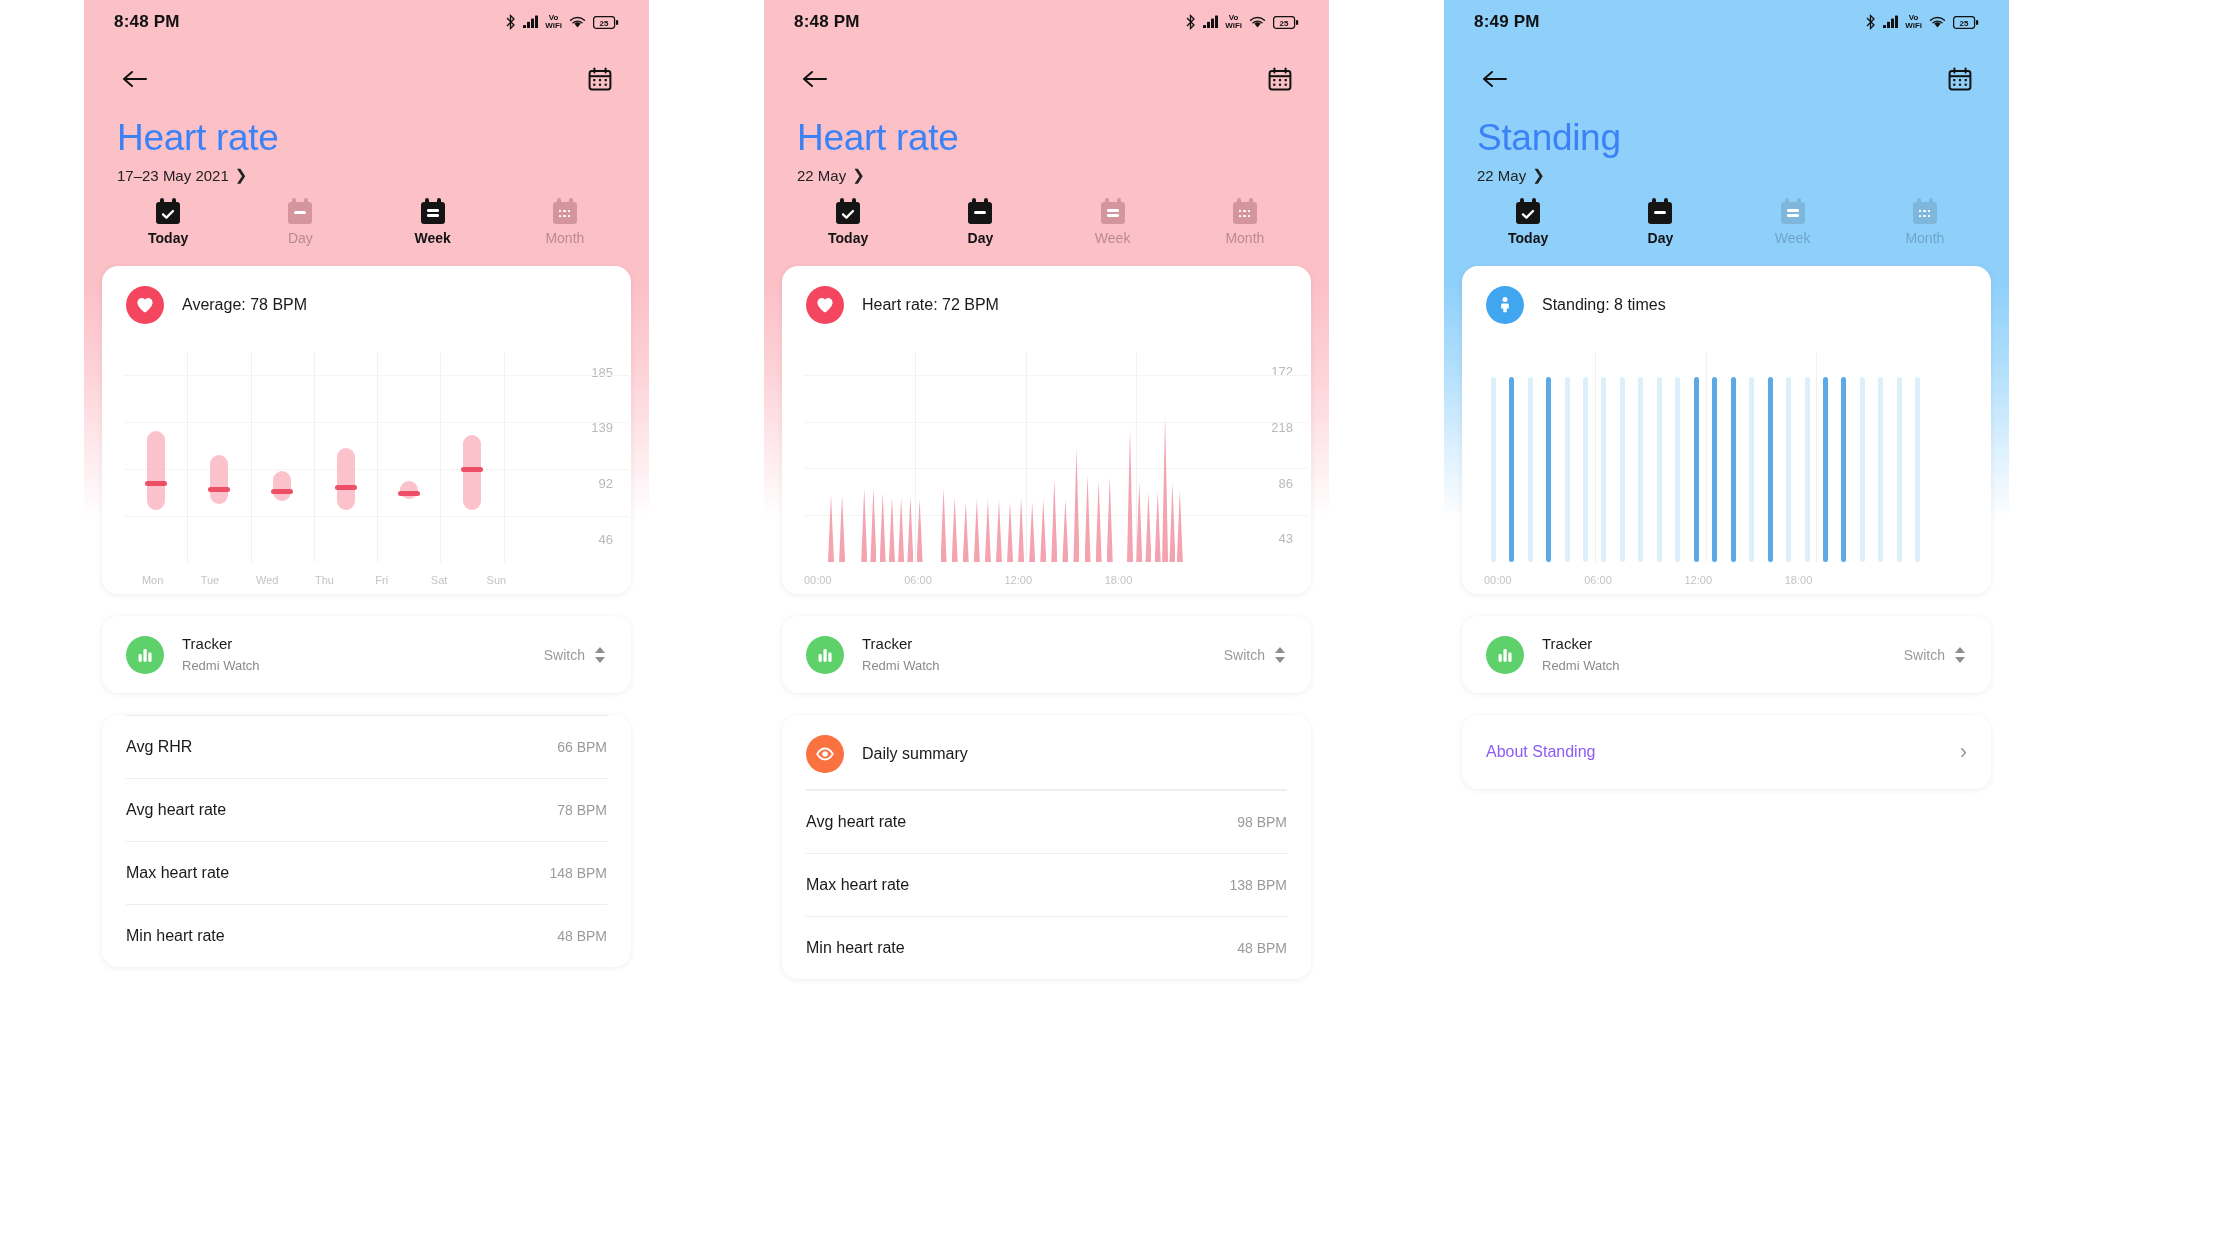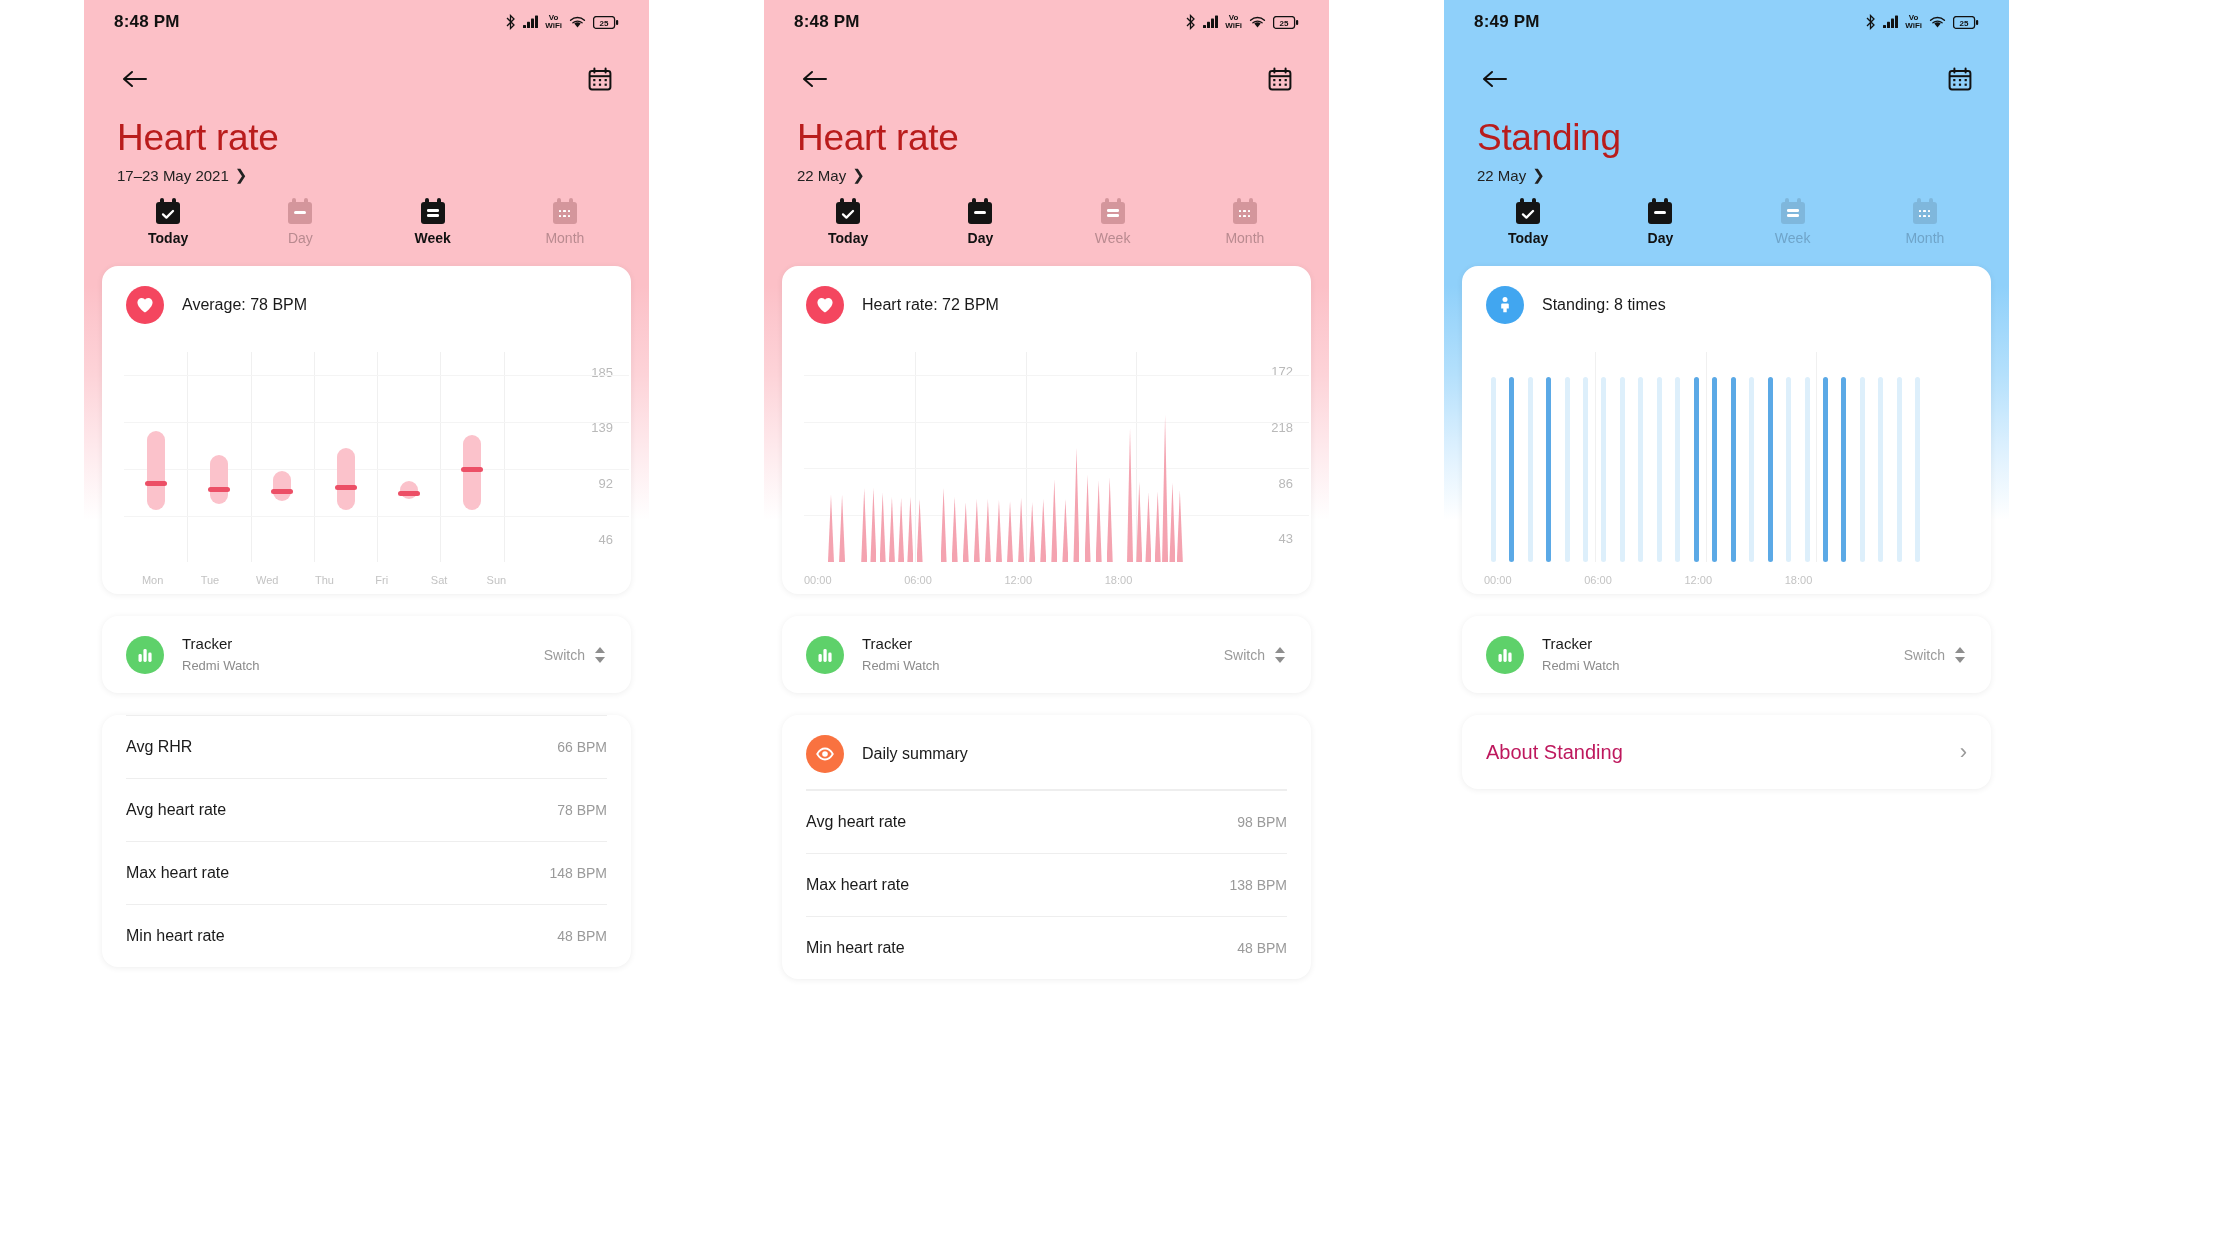--- a/index.html
+++ b/index.html
@@ -25,21 +25,21 @@
   .sysicons svg { display:block; }
   .vowifi { font-size:8px; font-weight:bold; line-height:8px; color:#111; text-align:center; }
 
   
   .navrow { position:relative; z-index:5; height:46px; display:flex; align-items:center;
             justify-content:space-between; padding:0 32px 0 34px; margin-top:12px; }
   .iconbtn { width:34px; height:34px; display:flex; align-items:center; justify-content:center; cursor:pointer; }
 
   
   .titleblock { position:relative; z-index:5; padding:14px 0 0 33px; }
-  .title { font-size:37px; font-weight:400; color:#b91c1c; line-height:44px; letter-spacing:-.3px; }
+  .title { font-size:37px; font-weight:400; color:#3b82f6; line-height:44px; letter-spacing:-.3px; }
   .subrow { display:flex; align-items:center; gap:6px; margin-top:6px; cursor:pointer; }
   .subdate { font-size:15px; color:#222; }
   .chev { font-size:15px; color:#222; font-weight:bold; }
 
   
   .tabs { position:relative; z-index:5; display:flex; margin-top:14px; padding:0 18px; }
   .tab { flex:1; display:flex; flex-direction:column; align-items:center; gap:6px; cursor:pointer; }
   .tablabel { font-size:14px; }
   .tab.active .tablabel { color:#111; font-weight:bold; }
   .tab.inactive .tablabel { color:#b98a90; }
@@ -76,21 +76,21 @@
   .trackname { font-size:15px; color:#1a1a1a; line-height:20px; }
   .tracksub { font-size:13px; color:#8b8b8b; line-height:19px; margin-top:2px; }
   .switchbtn { display:flex; align-items:center; gap:8px; cursor:pointer; }
   .switchtxt { font-size:14px; color:#9a9a9a; }
 
   .divider { height:1px; background:#eeeeee; margin:0 24px; }
   .listrow { display:flex; align-items:center; justify-content:space-between; padding:22px 24px; }
   .listlabel { font-size:16px; color:#1a1a1a; }
   .listval { font-size:14px; color:#9a9a9a; }
   .aboutrow { display:flex; align-items:center; justify-content:space-between; padding:24px 24px; cursor:pointer; }
-  .abouttxt { font-size:20px; color:#be185d; }
+  .abouttxt { font-size:16px; color:#8b5cf6; }
 </style>
 </head>
 <body>
 
 <div class="screens">
     <div class="phone p1">
       <div class="hdr pink"></div>
       <div class="statusbar">
         <div class="clock">8:48 PM</div>
         <div class="sysicons">

